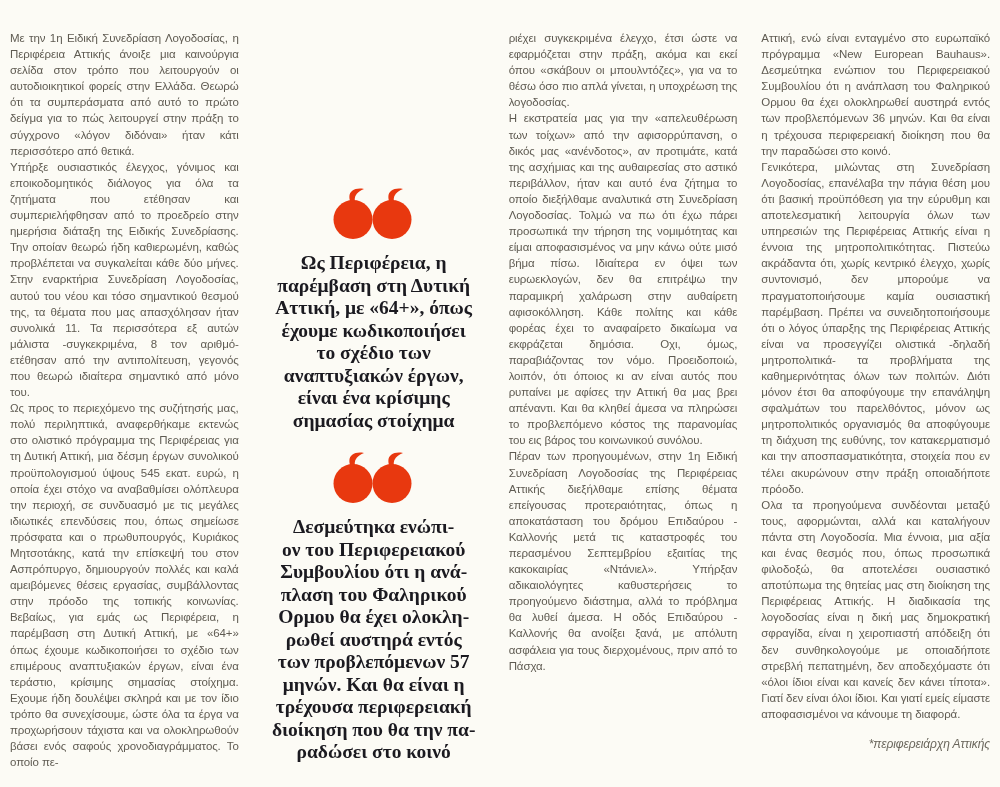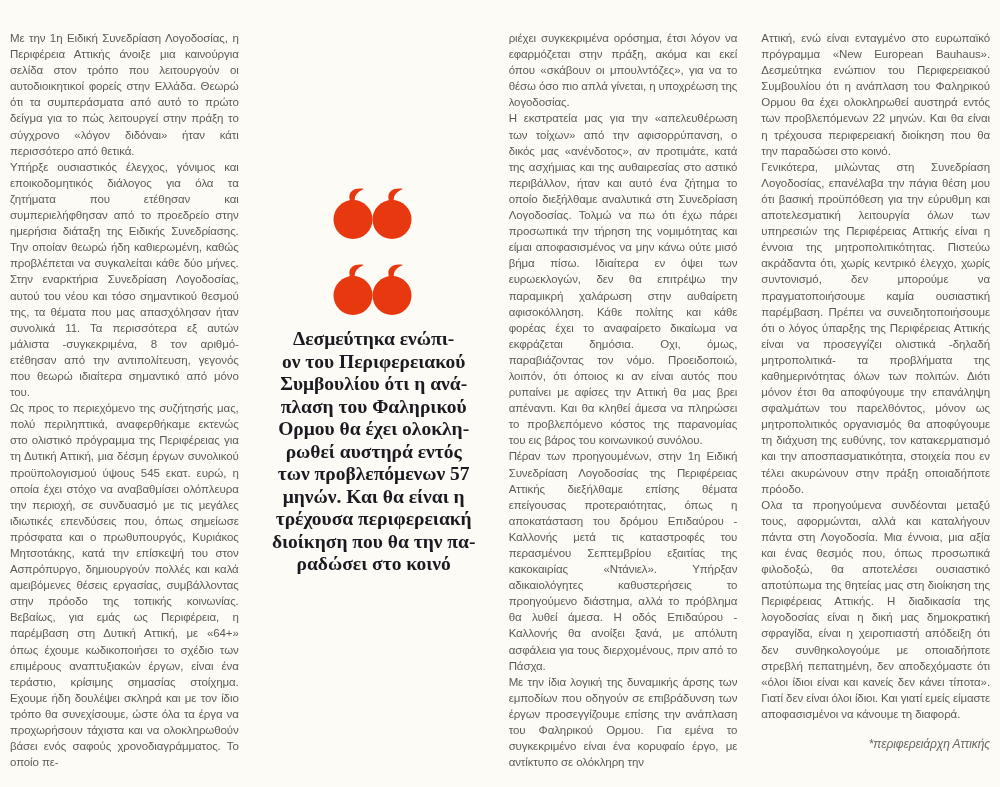--- a/index.html
+++ b/index.html
@@ -67,20 +67,28 @@
   <div class="quote-col">
     <figure class="pullquote first">
       <svg class="quote-icon" width="92" height="52" viewBox="0 0 92 52" xmlns="http://www.w3.org/2000/svg">
         <g fill="#e8380f">
           <circle cx="25" cy="31.5" r="19.5"></circle>
           <circle cx="64" cy="31.5" r="19.5"></circle>
           <path d="M23,15 C18,5 25,-1 36,1 C28,4 26,9 27,14 Z"></path>
           <path d="M62,15 C57,5 64,-1 75,1 C67,4 65,9 66,14 Z"></path>
         </g>
       </svg>
+      <blockquote>Ως Περιφέρεια, η
+παρέμβαση στη Δυτική
+Αττική, με «64+», όπως
+έχουμε κωδικοποιήσει
+το σχέδιο των
+αναπτυξιακών έργων,
+είναι ένα κρίσιμης
+σημασίας στοίχημα</blockquote>
     </figure>
 
     <figure class="pullquote second">
       <svg class="quote-icon" width="92" height="52" viewBox="0 0 92 52" xmlns="http://www.w3.org/2000/svg">
         <g fill="#e8380f">
           <circle cx="25" cy="31.5" r="19.5"></circle>
           <circle cx="64" cy="31.5" r="19.5"></circle>
           <path d="M23,15 C18,5 25,-1 36,1 C28,4 26,9 27,14 Z"></path>
           <path d="M62,15 C57,5 64,-1 75,1 C67,4 65,9 66,14 Z"></path>
         </g>
@@ -93,26 +101,25 @@
 ρωθεί αυστηρά εντός
 των προβλεπόμενων 57
 μηνών. Και θα είναι η
 τρέχουσα περιφερειακή
 διοίκηση που θα την πα-
 ραδώσει στο κοινό</blockquote>
     </figure>
   </div>
 
   <div class="col-text">
-    <p>ριέχει συγκεκριμένα ορόσημα, έτσι λόγον να εφαρμόζεται στην πράξη, ακόμα και εκεί όπου «σκάβουν οι μπουλντόζες», για να το θέσω όσο πιο απλά γίνεται, η υποχρέωση της λογοδοσίας.</p>
+    <p>ριέχει συγκεκριμένα έλεγχο, έτσι ώστε να εφαρμόζεται στην πράξη, ακόμα και εκεί όπου «σκάβουν οι μπουλντόζες», για να το θέσω όσο πιο απλά γίνεται, η υποχρέωση της λογοδοσίας.</p>
     <p>Η εκστρατεία μας για την «απελευθέρωση των τοίχων» από την αφισορρύπανση, ο δικός μας «ανένδοτος», αν προτιμάτε, κατά της ασχήμιας και της αυθαιρεσίας στο αστικό περιβάλλον, ήταν και αυτό ένα ζήτημα το οποίο διεξήλθαμε αναλυτικά στη Συνεδρίαση Λογοδοσίας. Τολμώ να πω ότι έχω πάρει προσωπικά την τήρηση της νομιμότητας και είμαι αποφασισμένος να μην κάνω ούτε μισό βήμα πίσω. Ιδιαίτερα εν όψει των ευρωεκλογών, δεν θα επιτρέψω την παραμικρή χαλάρωση στην αυθαίρετη αφισοκόλληση. Κάθε πολίτης και κάθε φορέας έχει το αναφαίρετο δικαίωμα να εκφράζεται δημόσια. Οχι, όμως, παραβιάζοντας τον νόμο. Προειδοποιώ, λοιπόν, ότι όποιος κι αν είναι αυτός που ρυπαίνει με αφίσες την Αττική θα μας βρει απέναντι. Και θα κληθεί άμεσα να πληρώσει το προβλεπόμενο κόστος της παρανομίας του εις βάρος του κοινωνικού συνόλου.</p>
     <p>Πέραν των προηγουμένων, στην 1η Ειδική Συνεδρίαση Λογοδοσίας της Περιφέρειας Αττικής διεξήλθαμε επίσης θέματα επείγουσας προτεραιότητας, όπως η αποκατάσταση του δρόμου Επιδαύρου - Καλλονής μετά τις καταστροφές του περασμένου Σεπτεμβρίου εξαιτίας της κακοκαιρίας «Ντάνιελ». Υπήρξαν αδικαιολόγητες καθυστερήσεις το προηγούμενο διάστημα, αλλά το πρόβλημα θα λυθεί άμεσα. Η οδός Επιδαύρου - Καλλονής θα ανοίξει ξανά, με απόλυτη ασφάλεια για τους διερχομένους, πριν από το Πάσχα.</p>
-    <p>Με την ίδια λογική της δυναμικής άρσης των εμποδίων που οδηγούν σε επιβράδυνση των έργων προσεγγίζουμε επίσης την ανάπλαση του Φαληρικού Ορμου. Για εμένα το συγκεκριμένο είναι ένα κορυφαίο έργο, με αντίκτυπο σε ολόκληρη την</p>
   </div>
 
   <div class="col-text">
-    <p>Αττική, ενώ είναι ενταγμένο στο ευρωπαϊκό πρόγραμμα «New European Bauhaus». Δεσμεύτηκα ενώπιον του Περιφερειακού Συμβουλίου ότι η ανάπλαση του Φαληρικού Ορμου θα έχει ολοκληρωθεί αυστηρά εντός των προβλεπόμενων 22 μηνών. Και θα είναι η τρέχουσα περιφερειακή διοίκηση που θα την παραδώσει στο κοινό.</p>
+    <p>Αττική, ενώ είναι ενταγμένο στο ευρωπαϊκό πρόγραμμα «New European Bauhaus». Δεσμεύτηκα ενώπιον του Περιφερειακού Συμβουλίου ότι η ανάπλαση του Φαληρικού Ορμου θα έχει ολοκληρωθεί αυστηρά εντός των προβλεπόμενων 36 μηνών. Και θα είναι η τρέχουσα περιφερειακή διοίκηση που θα την παραδώσει στο κοινό.</p>
     <p>Γενικότερα, μιλώντας στη Συνεδρίαση Λογοδοσίας, επανέλαβα την πάγια θέση μου ότι βασική προϋπόθεση για την εύρυθμη και αποτελεσματική λειτουργία όλων των υπηρεσιών της Περιφέρειας Αττικής είναι η έννοια της μητροπολιτικότητας. Πιστεύω ακράδαντα ότι, χωρίς κεντρικό έλεγχο, χωρίς συντονισμό, δεν μπορούμε να πραγματοποιήσουμε καμία ουσιαστική παρέμβαση. Πρέπει να συνειδητοποιήσουμε ότι ο λόγος ύπαρξης της Περιφέρειας Αττικής είναι να προσεγγίζει ολιστικά -δηλαδή μητροπολιτικά- τα προβλήματα της καθημερινότητας όλων των πολιτών. Διότι μόνον έτσι θα αποφύγουμε την επανάληψη σφαλμάτων του παρελθόντος, μόνον ως μητροπολιτικός οργανισμός θα αποφύγουμε τη διάχυση της ευθύνης, τον κατακερματισμό και την αποσπασματικότητα, στοιχεία που εν τέλει ακυρώνουν στην πράξη οποιαδήποτε πρόοδο.</p>
     <p>Ολα τα προηγούμενα συνδέονται μεταξύ τους, αφορμώνται, αλλά και καταλήγουν πάντα στη Λογοδοσία. Μια έννοια, μια αξία και ένας θεσμός που, όπως προσωπικά φιλοδοξώ, θα αποτελέσει ουσιαστικό αποτύπωμα της θητείας μας στη διοίκηση της Περιφέρειας Αττικής. Η διαδικασία της λογοδοσίας είναι η δική μας δημοκρατική σφραγίδα, είναι η χειροπιαστή απόδειξη ότι δεν συνθηκολογούμε με οποιαδήποτε στρεβλή πεπατημένη, δεν αποδεχόμαστε ότι «όλοι ίδιοι είναι και κανείς δεν κάνει τίποτα». Γιατί δεν είναι όλοι ίδιοι. Και γιατί εμείς είμαστε αποφασισμένοι να κάνουμε τη διαφορά.</p>
     <span class="attribution">*περιφερειάρχη Αττικής</span>
   </div>
 
 </div>
 
 </body></html>

